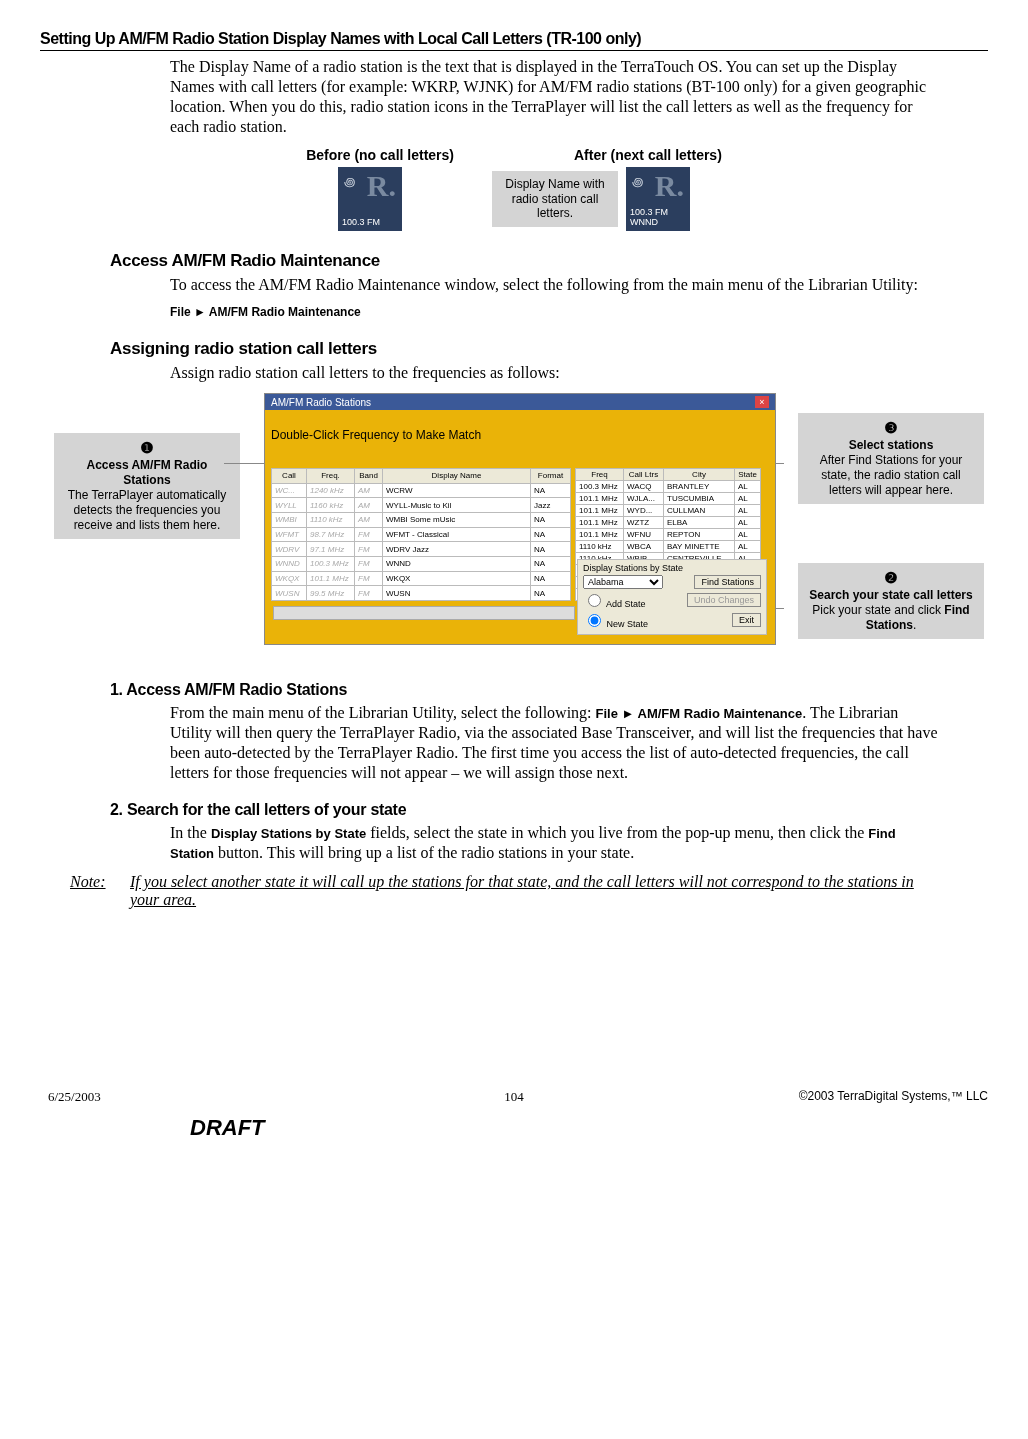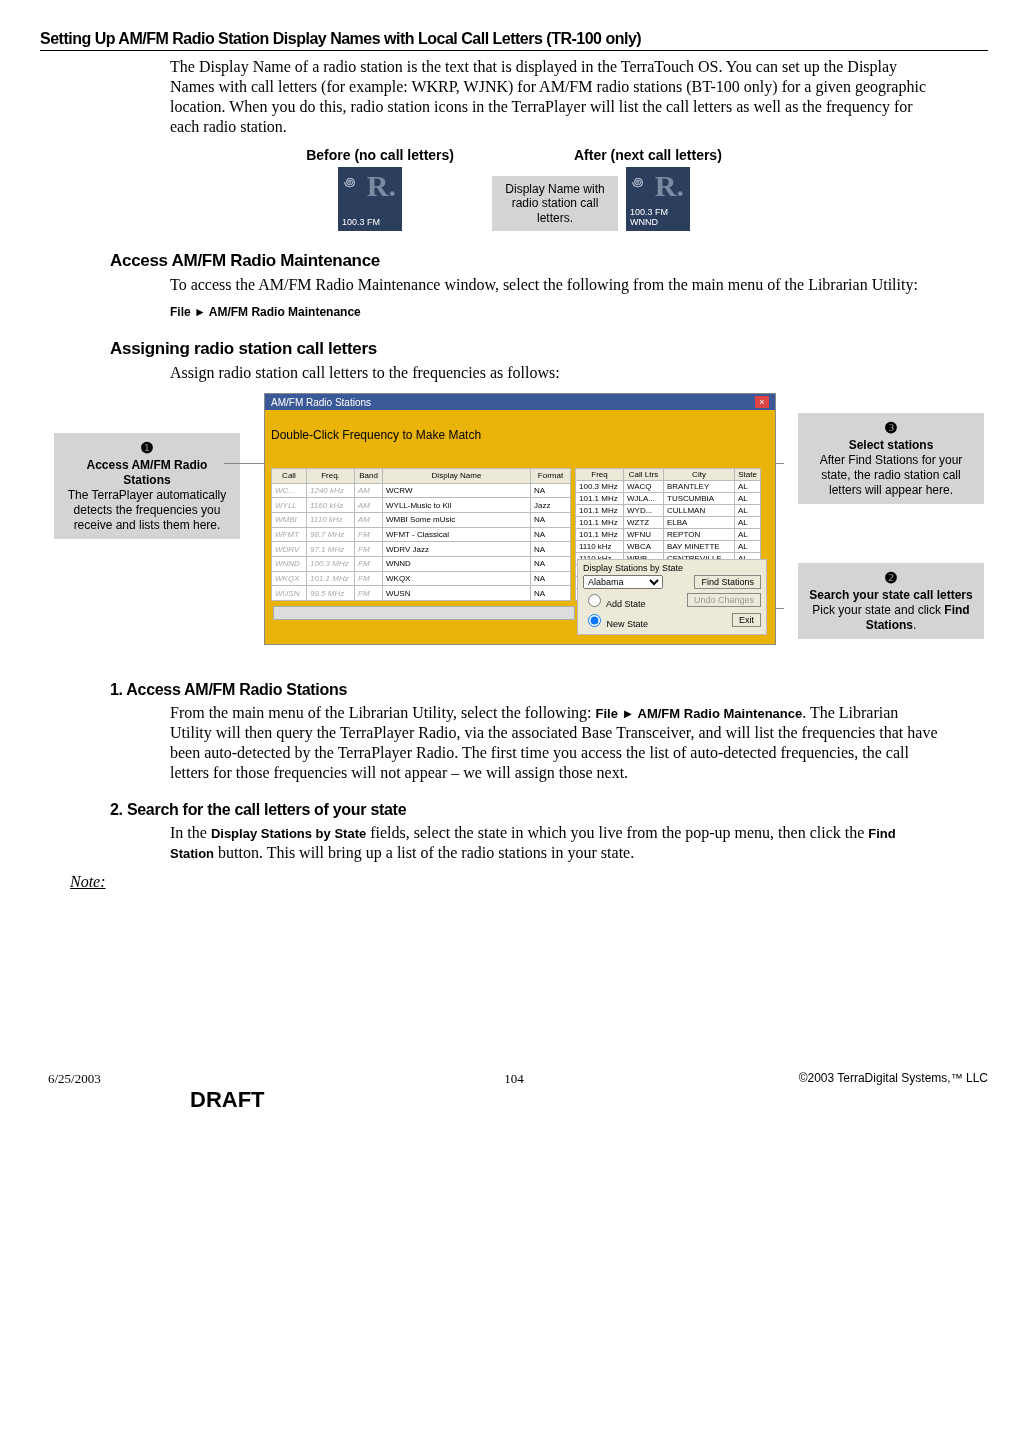--- a/index.html
+++ b/index.html
@@ -67,21 +67,21 @@
     font-family: Georgia, serif;
   }
   .radio-icon .waves {
     position: absolute;
     top: 6px; left: 6px;
     color: #cfd6e0;
     font-size: 12px;
   }
   .icon-with-callout {
     display: flex;
-    align-items: flex-end;
+    align-items: center;
     gap: 8px;
     margin-left: 20px;
   }
   .callout-box {
     background: #d4d4d4;
     font-family: Arial, sans-serif;
     font-size: 12px;
     text-align: center;
     padding: 6px 8px;
     line-height: 1.2;
@@ -252,23 +252,24 @@
     position: relative;
     margin-top: 180px;
     font-size: 13px;
   }
   .footer .date { position: absolute; left: 8px; }
   .footer .copy { position: absolute; right: 0; font-family: Arial, sans-serif; font-size: 12px; }
   .footer .pnum { text-align: center; margin-top: 18px; }
   .draft {
     font-family: Arial, sans-serif;
     font-weight: bold;
+    font-style: italic;
     font-size: 22px;
     margin-left: 150px;
-    margin-top: 0;
+    margin-top: 10px;
   }
 </style>
 </head>
 <body>
 
 <div class="main-title">Setting Up AM/FM Radio Station Display Names with Local Call Letters (TR-100 only)</div>
 
 <p class="body-indent">The Display Name of a radio station is the text that is displayed in the TerraTouch OS. You can set up the Display Names with call letters (for example: WKRP, WJNK) for AM/FM radio stations (BT-100 only) for a given geographic location.  When you do this, radio station icons in the TerraPlayer will list the call letters as well as the frequency for each radio station.</p>
 
 <div class="compare-row">
@@ -515,20 +516,21 @@
   <span>From the main menu of the Librarian Utility, select the following: </span><span class="inline-bold-sans">File ► AM/FM Radio Maintenance</span><span>.  The Librarian Utility will then query the TerraPlayer Radio, via the associated Base Transceiver, and will list the frequencies that have been auto-detected by the TerraPlayer Radio.  The first time you access the list of auto-detected frequencies, the call letters for those frequencies will not appear – we will assign those next.</span>
 </p>
 
 <div class="h3">2.  Search for the call letters of your state</div>
 <p class="body-indent">
   <span>In the </span><span class="inline-bold-sans">Display Stations by State</span><span> fields, select the state in which you live from the pop-up menu, then click the </span><span class="inline-bold-sans">Find Station</span><span> button.  This will bring up a list of the radio stations in your state.</span>
 </p>
 
 <div class="note-row">
   <div class="note-label">Note:</div>
+  <div class="note-text">If you select another state it will call up the stations for that state, and the call letters will not correspond to the stations in your area.</div>
 </div>
 
 <div class="footer">
   <span class="date">6/25/2003</span>
   <span class="copy">©2003 TerraDigital Systems,™ LLC</span>
   <div class="pnum">104</div>
   <div class="draft">DRAFT</div>
 </div>
 
 </body></html>

